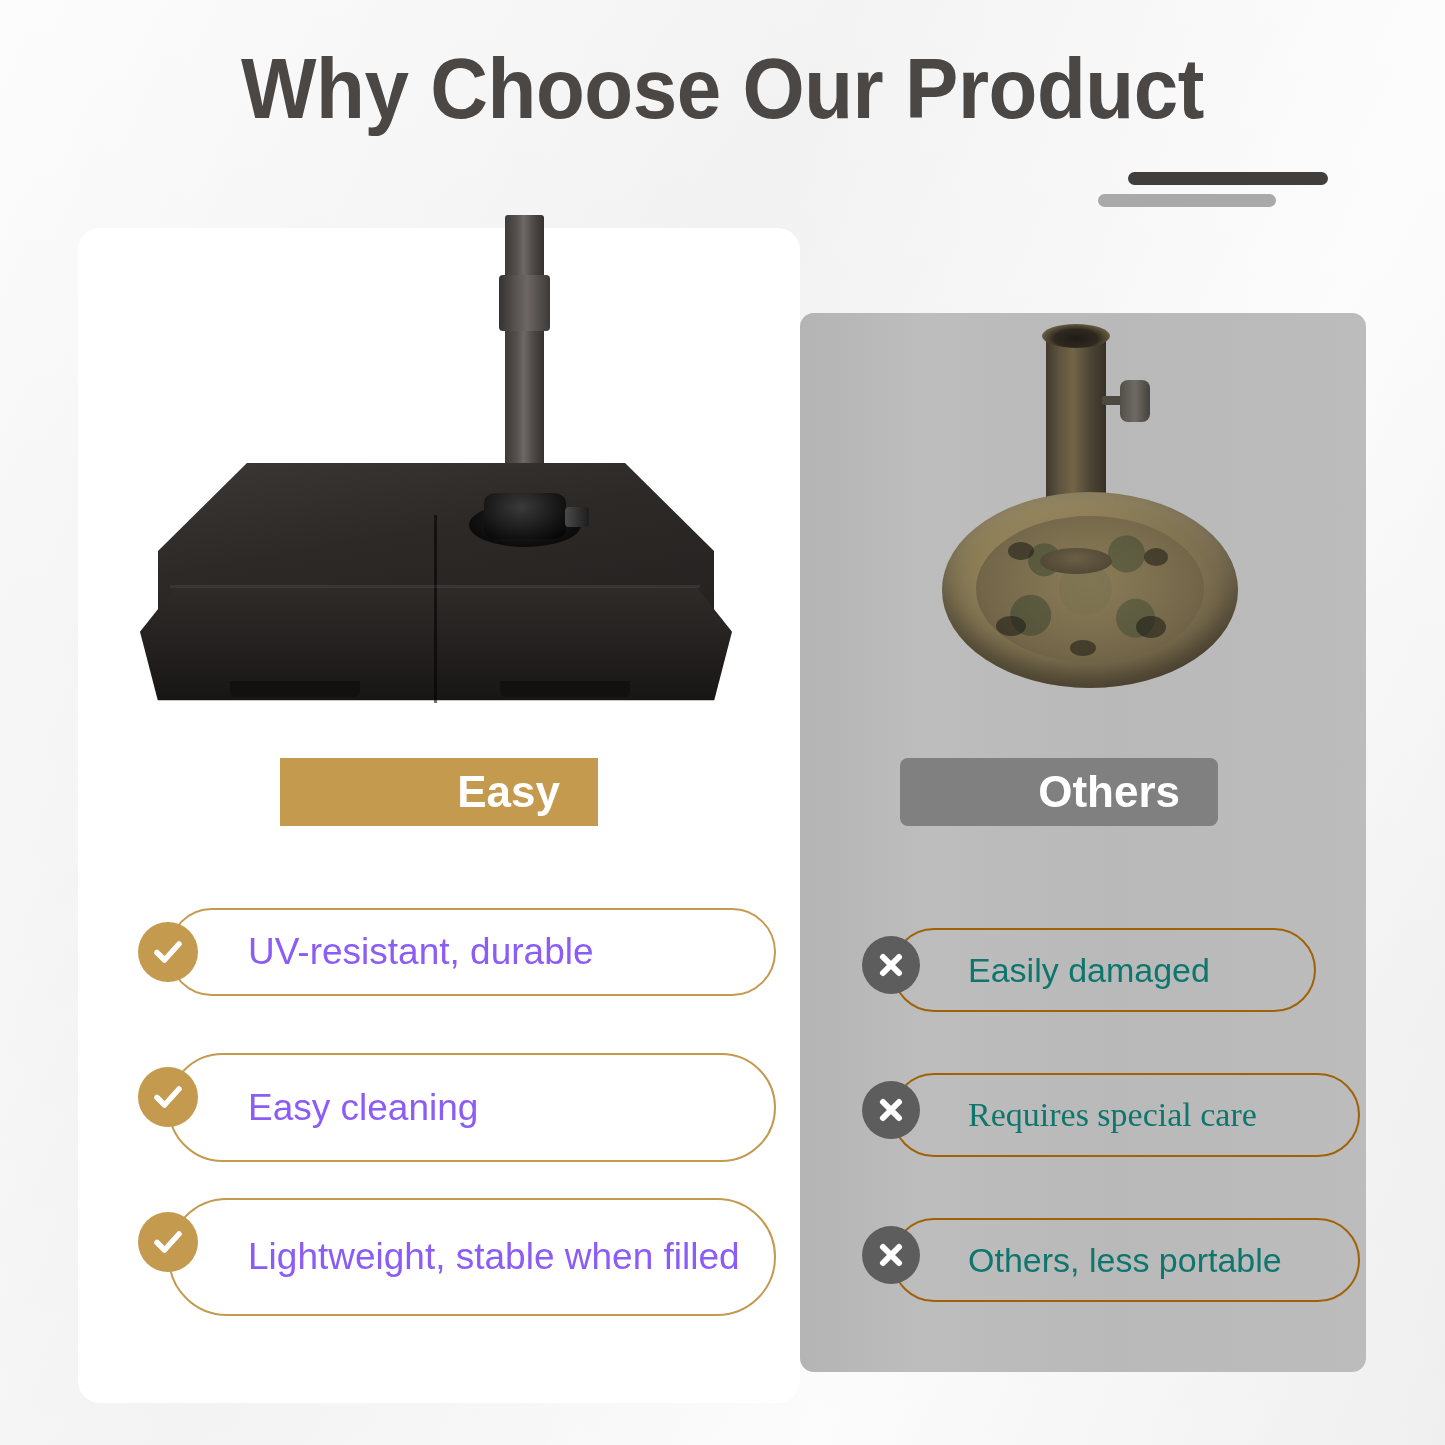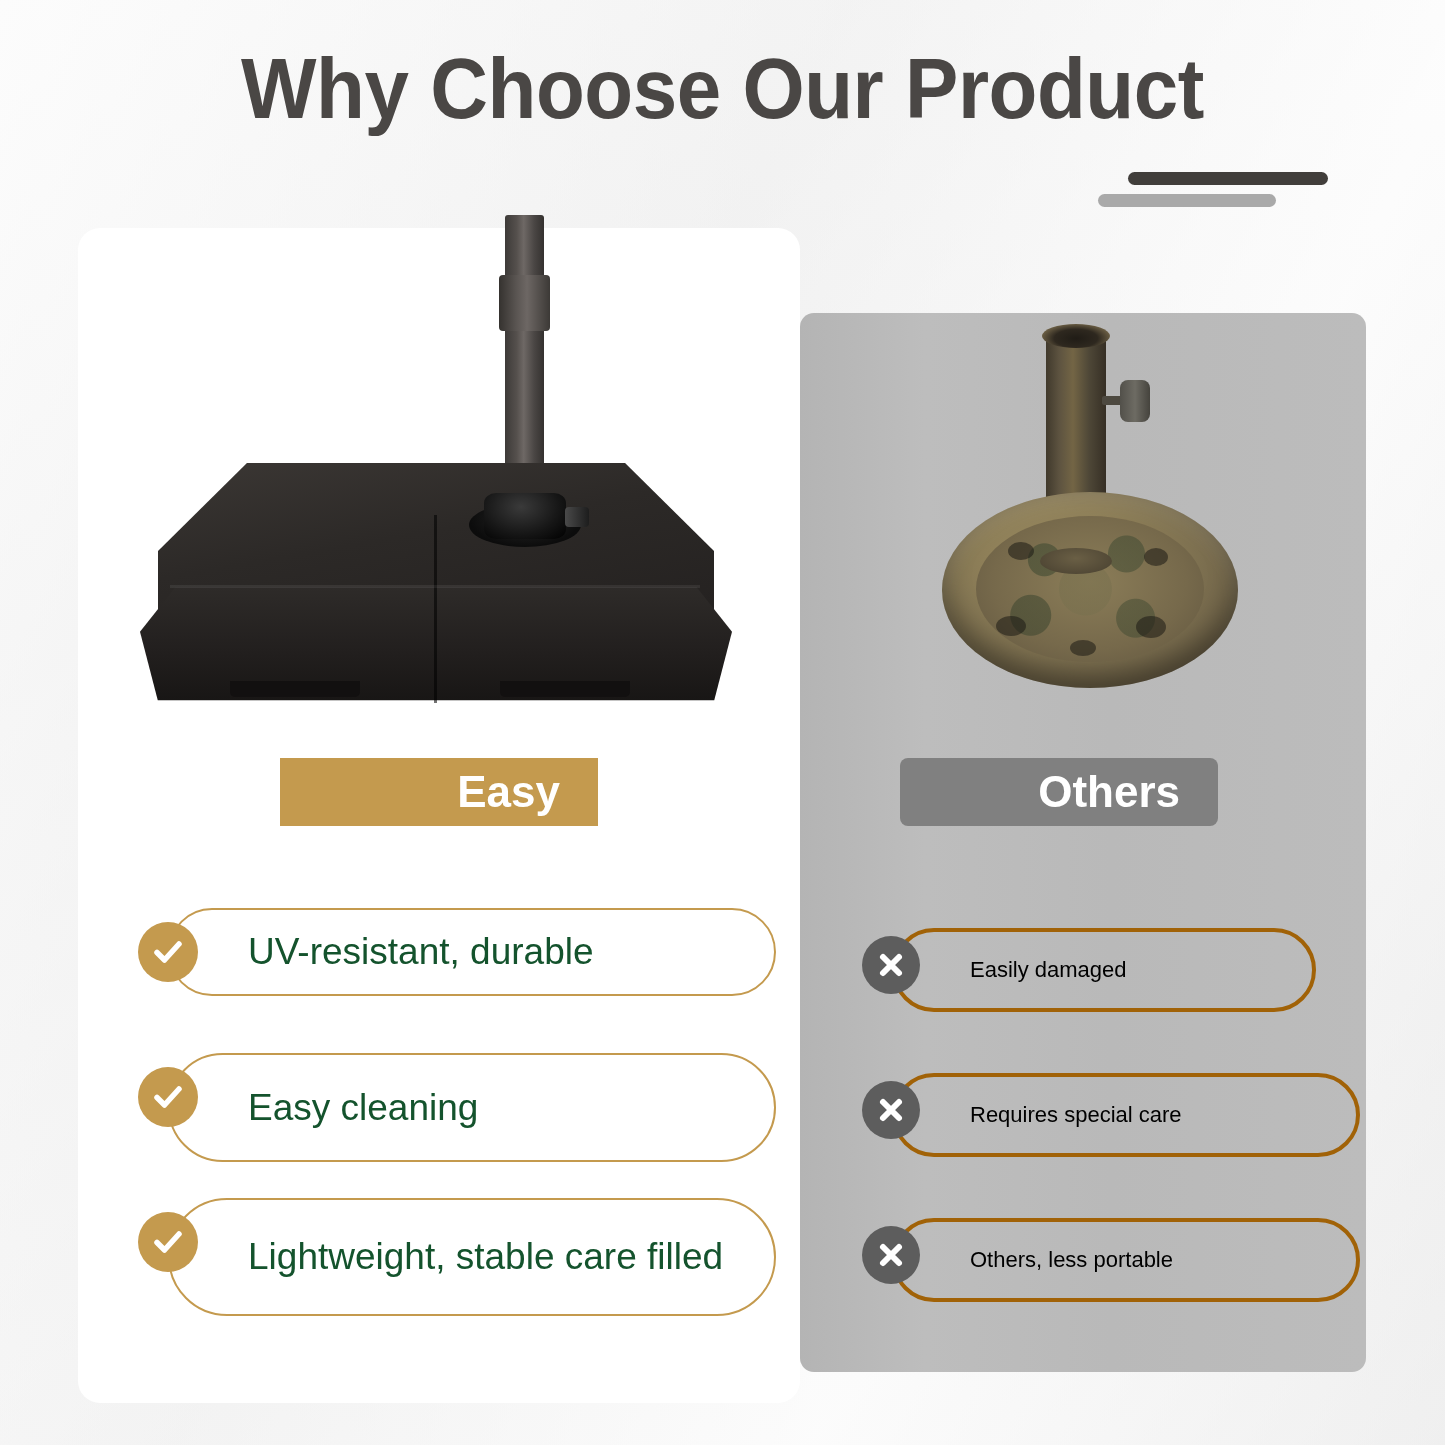--- a/index.html
+++ b/index.html
@@ -174,28 +174,28 @@
   .feature-row{position:absolute;display:flex;align-items:center;}
 
   .pill{
     box-sizing:border-box;
     display:flex;align-items:center;
     border-radius:999px;
     background:transparent;
   }
   .pill-ours{
     border:2px solid #c49a4e;
-    color:#14532d;
+    color:#8b5cf6;
     font-size:37px;
     padding-left:78px;padding-right:26px;
   }
   .pill-others{
-    border:4px solid #a16207;
-    color:#000000;
-    font-size:22px;
+    border:2px solid #a16207;
+    color:#0f766e;
+    font-size:34px;
     padding-left:74px;padding-right:26px;
   }
   .pill-text{line-height:1.18;}
 
   .badge{
     position:absolute;
     border-radius:50%;
     display:flex;align-items:center;justify-content:center;
   }
   .badge-check{
@@ -214,21 +214,21 @@
   .pill-o2{width:608px;height:109px;margin-left:30px;}
   .pill-o3{width:608px;height:118px;margin-left:30px;}
   .badge-o{left:0;top:14px;}
   .badge-o3{left:0;top:14px;}
 
   
   .row-x1{left:862px;top:928px;}
   .row-x2{left:862px;top:1073px;}
   .row-x3{left:862px;top:1218px;}
   .pill-x1{width:424px;height:84px;margin-left:30px;}
-  .pill-x2{width:468px;height:84px;margin-left:30px;}
+  .pill-x2{width:468px;height:84px;margin-left:30px;font-family:Liberation Serif, serif;}
   .pill-x3{width:468px;height:84px;margin-left:30px;}
   .badge-x-pos{left:0;top:8px;}
 </style>
 </head>
 <body>
 
 <div class="bg-texture"></div>
 
 <div class="header">
   <div class="title">Why Choose Our Product</div>
@@ -302,21 +302,21 @@
   </div>
 </div>
 
 <div class="feature-row row-o3">
   <div class="badge badge-check badge-o3">
     <svg width="34" height="34" viewBox="0 0 34 34">
         <path d="M6 17.5 L13.5 25 L28 9" stroke="#ffffff" stroke-width="5.5" fill="none" stroke-linecap="round" stroke-linejoin="round"></path>
       </svg>
   </div>
   <div class="pill pill-ours pill-o3">
-    <span class="pill-text">Lightweight, stable care filled</span>
+    <span class="pill-text">Lightweight, stable when filled</span>
   </div>
 </div>
 
 <div class="feature-row row-x1">
   <div class="badge badge-x badge-x-pos">
     <svg width="32" height="32" viewBox="0 0 32 32">
         <path d="M8 8 L24 24 M24 8 L8 24" stroke="#ffffff" stroke-width="6" fill="none" stroke-linecap="round"></path>
       </svg>
   </div>
   <div class="pill pill-others pill-x1">

